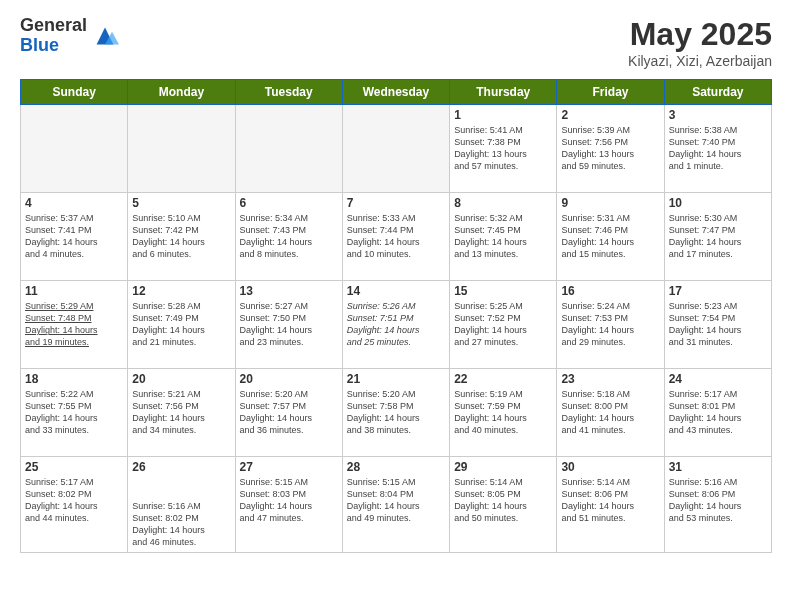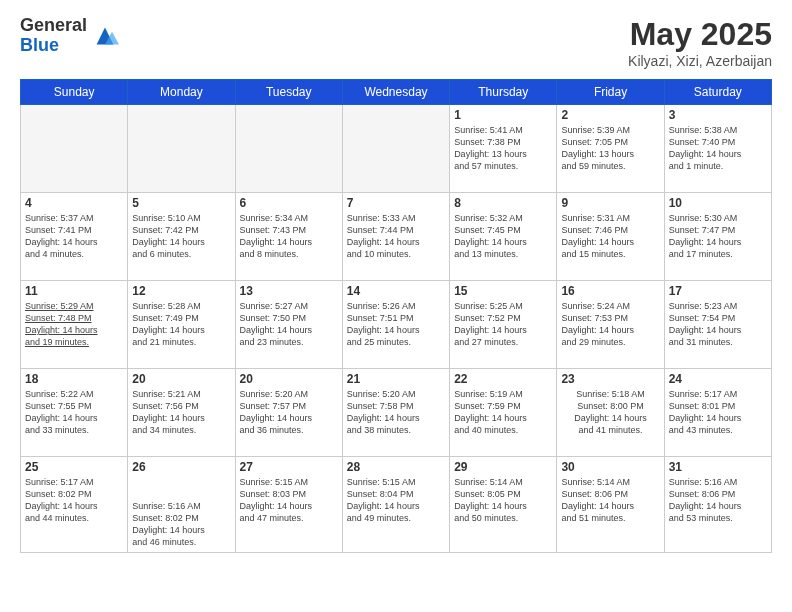--- a/index.html
+++ b/index.html
@@ -60,24 +60,24 @@
       font-size: 14px;
       color: #555;
     }
     .calendar {
       flex: 1;
       border-collapse: collapse;
       width: 100%;
       table-layout: fixed;
     }
     .calendar th {
-      background: #1d4ed8;
+      background: #4d7c0f;
       color: #fff;
       font-size: 12px;
-      font-weight: normal;
+      font-weight: bold;
       padding: 5px 4px;
       text-align: center;
       border: 1px solid #1565c0;
     }
     .calendar td {
       border: 1px solid #ccc;
       vertical-align: top;
       padding: 3px 4px;
       font-size: 9.5px;
       color: #333;
@@ -141,21 +141,21 @@
           <td>
             <div class="day-num">1</div>
             <div class="day-info" style="white-space: pre-line;">Sunrise: 5:41 AM
 Sunset: 7:38 PM
 Daylight: 13 hours
 and 57 minutes.</div>
           </td>
           <td>
             <div class="day-num">2</div>
             <div class="day-info" style="white-space: pre-line;">Sunrise: 5:39 AM
-Sunset: 7:05 PM
+Sunset: 7:56 PM
 Daylight: 13 hours
 and 59 minutes.</div>
           </td>
           <td>
             <div class="day-num">3</div>
             <div class="day-info" style="white-space: pre-line;">Sunrise: 5:38 AM
 Sunset: 7:40 PM
 Daylight: 14 hours
 and 1 minute.</div>
           </td>
@@ -228,21 +228,21 @@
           </td>
           <td>
             <div class="day-num">13</div>
             <div class="day-info" style="white-space: pre-line;">Sunrise: 5:27 AM
 Sunset: 7:50 PM
 Daylight: 14 hours
 and 23 minutes.</div>
           </td>
           <td>
             <div class="day-num">14</div>
-            <div class="day-info" style="white-space: pre-line;">Sunrise: 5:26 AM
+            <div class="day-info" style="white-space: pre-line; font-style: italic;">Sunrise: 5:26 AM
 Sunset: 7:51 PM
 Daylight: 14 hours
 and 25 minutes.</div>
           </td>
           <td>
             <div class="day-num">15</div>
             <div class="day-info" style="white-space: pre-line;">Sunrise: 5:25 AM
 Sunset: 7:52 PM
 Daylight: 14 hours
 and 27 minutes.</div>
@@ -293,21 +293,21 @@
           </td>
           <td>
             <div class="day-num">22</div>
             <div class="day-info" style="white-space: pre-line;">Sunrise: 5:19 AM
 Sunset: 7:59 PM
 Daylight: 14 hours
 and 40 minutes.</div>
           </td>
           <td>
             <div class="day-num">23</div>
-            <div class="day-info" style="white-space: pre-line; text-align: center;">Sunrise: 5:18 AM
+            <div class="day-info" style="white-space: pre-line;">Sunrise: 5:18 AM
 Sunset: 8:00 PM
 Daylight: 14 hours
 and 41 minutes.</div>
           </td>
           <td>
             <div class="day-num">24</div>
             <div class="day-info" style="white-space: pre-line;">Sunrise: 5:17 AM
 Sunset: 8:01 PM
 Daylight: 14 hours
 and 43 minutes.</div>

